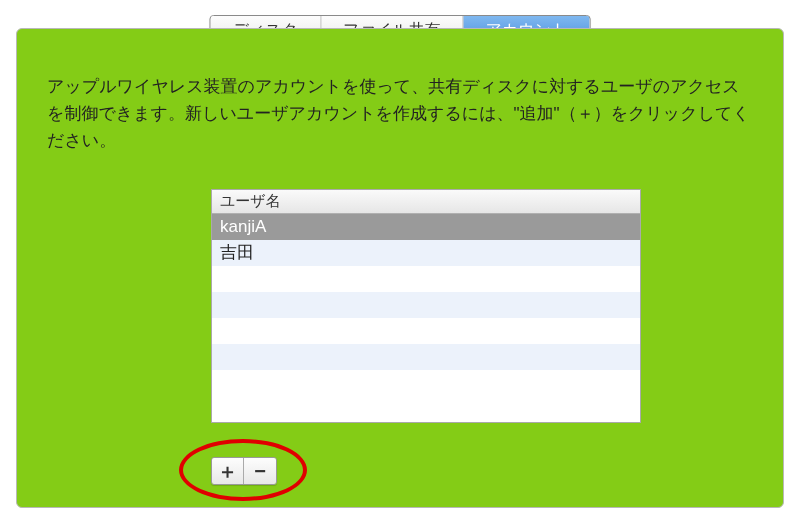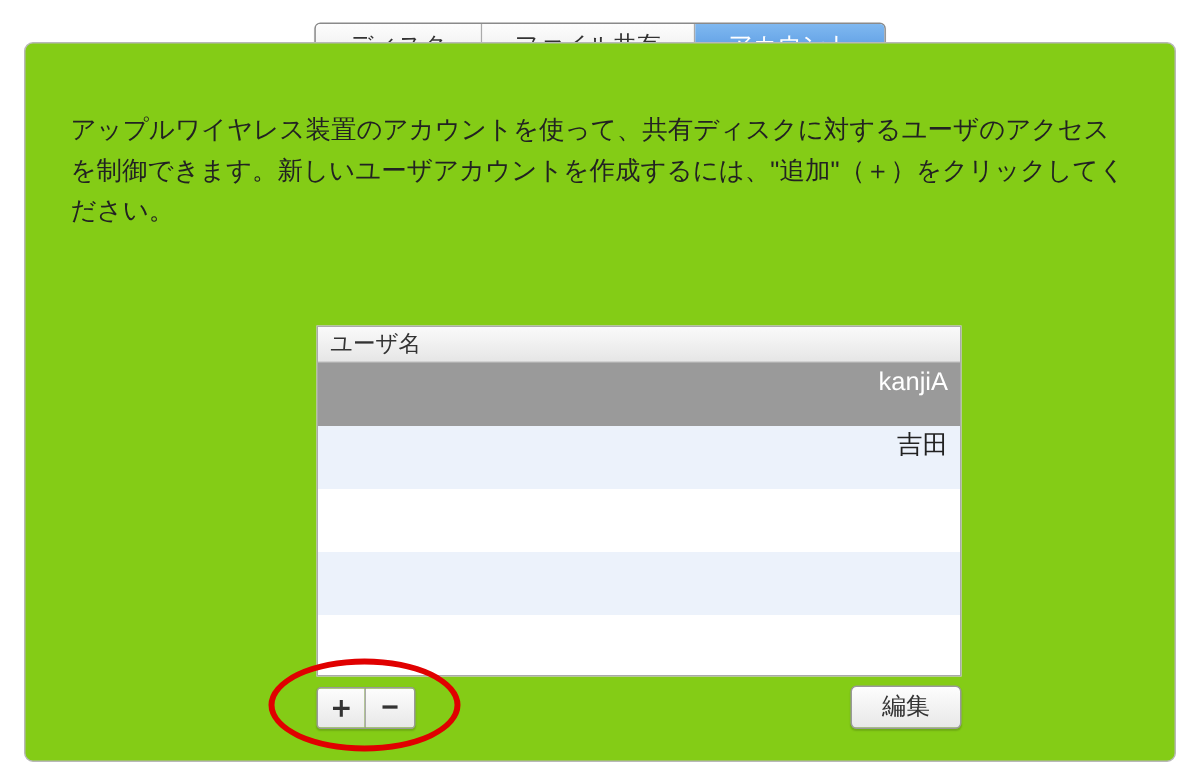--- a/index.html
+++ b/index.html
@@ -57,43 +57,42 @@
       left: 30px;
       top: 44px;
       right: 30px;
       font-size: 17px;
       color: #222;
       line-height: 1.6;
     }
     .user-table {
       position: absolute;
       left: 194px;
-      top: 188px;
+      top: 160px;
       width: 430px;
       border: 1px solid #aaa;
       background: #fff;
     }
     .table-header {
       background: linear-gradient(#fafafa, #e6e6e6);
       border-bottom: 1px solid #b0b0b0;
       padding: 2px 8px;
       font-size: 15px;
       color: #333;
     }
     .table-body {
       height: 208px;
       overflow: hidden;
     }
     .table-row {
-      height: 42px;
+      height: 26px;
       line-height: 26px;
       padding: 0 8px;
       font-size: 17px;
       color: #222;
-      text-align: right;
     }
     .table-row.selected {
       background: #9a9a9a;
       color: #fff;
     }
     .table-row.odd {
       background: #ecf2fb;
     }
     .table-row.even {
       background: #ffffff;
@@ -178,17 +177,16 @@
 
   <div class="button-row">
     <div class="add-remove">
       <div class="small-btn">
         <span>＋</span>
       </div>
       <div class="small-btn">
         <span>−</span>
       </div>
     </div>
-    <div class="edit-btn">編集</div>
   </div>
 
   <div class="highlight-circle"></div>
 </div>
 
 </body></html>

